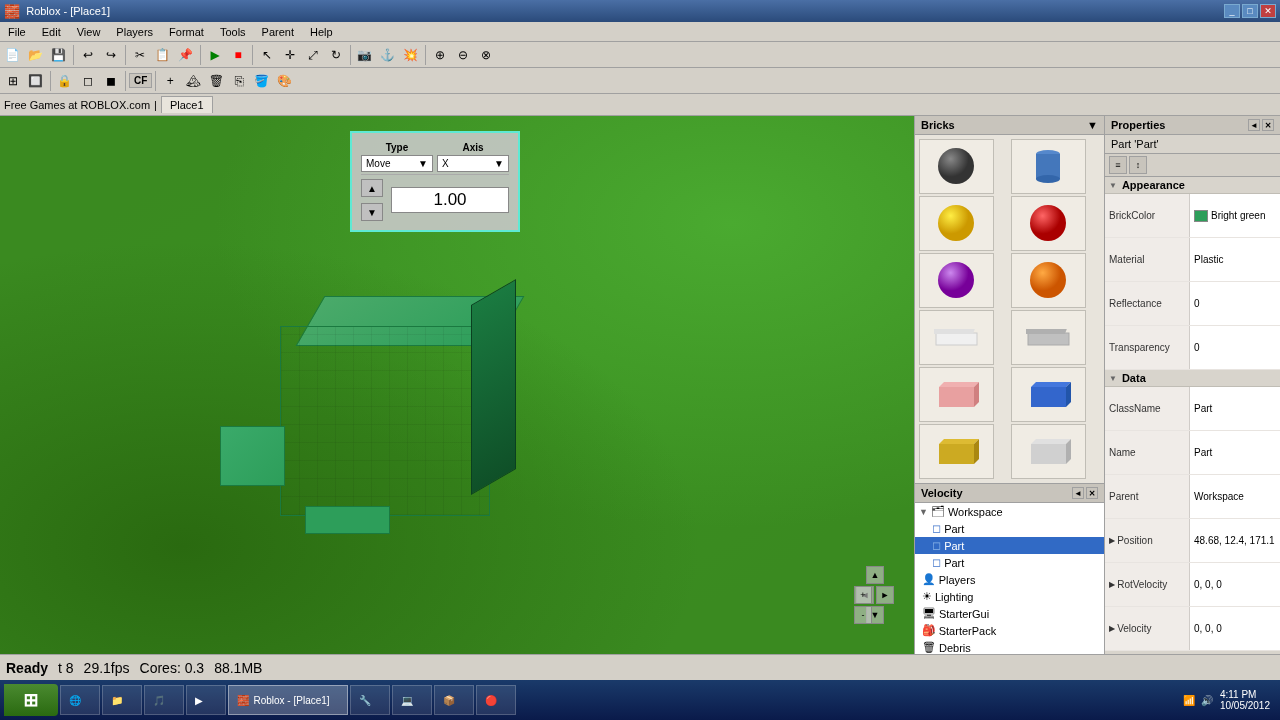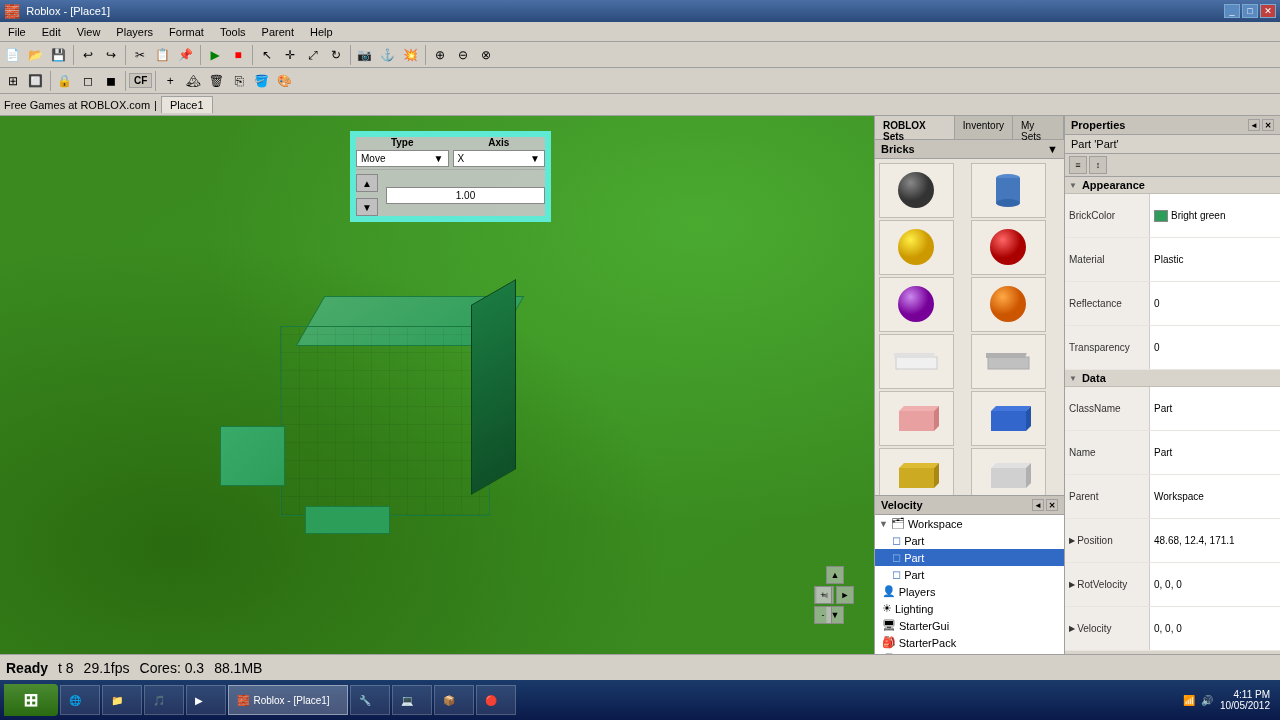--- a/index.html
+++ b/index.html
@@ -110,26 +110,26 @@
       top: 180px;
       left: 260px;
     }
 
     
     #tool-panel {
       position: absolute;
       top: 15px;
       left: 350px;
       background: rgba(200, 200, 200, 0.9);
-      border: 6px solid #5eead4;
-      padding: 0;
+      border: 2px solid #5eead4;
+      padding: 9px;
       display: grid;
       grid-template-columns: 1fr 1fr;
       gap: 2px;
-      width: 201px;
+      width: 170px;
     }
     .tool-dropdown {
       background: white;
       border: 1px solid #888;
       padding: 2px 4px;
       font-size: 10px;
       cursor: pointer;
       display: flex;
       align-items: center;
       justify-content: space-between;
@@ -139,21 +139,21 @@
       background: #c0c0c0;
       border: 1px solid #888;
       cursor: pointer;
       display: flex; align-items: center; justify-content: center;
       font-size: 10px;
     }
     .tool-value-input {
       background: white;
       border: 1px solid #888;
       padding: 2px 4px;
-      font-size: 10px;
+      font-size: 17px;
       width: 100%;
       text-align: center;
     }
     #tool-row1 {
       display: flex;
       gap: 4px;
       grid-column: span 2;
       padding-bottom: 2px;
       border-bottom: 1px solid #aaa;
       margin-bottom: 2px;
@@ -262,21 +262,21 @@
       display: flex;
       align-items: center;
       gap: 3px;
     }
     .explorer-item.selected { background: #316ac5; color: white; }
     .explorer-indent1 { padding-left: 14px; }
     .expand-icon { font-size: 9px; color: #666; }
 
     
     #properties-panel {
-      width: 216px;
+      width: 176px;
       border-left: 1px solid #a0a0a0;
       display: flex;
       flex-direction: column;
       background: #d4d0c8;
     }
     #properties-header {
       background: #c8c4bc;
       padding: 3px 6px;
       font-size: 11px;
       font-weight: bold;
@@ -636,25 +636,20 @@
         <div class="nav-arrow" style="width:18px;height:18px;">+</div>
         <div class="nav-arrow" style="width:18px;height:18px;">-</div>
       </div>
     </div>
 
     <div id="right-container">
 
       <div id="right-panels">
 
         <div id="bricks-panel">
-          <div id="bricks-tabs">
-            <div class="bricks-tab active">ROBLOX Sets</div>
-            <div class="bricks-tab">Inventory</div>
-            <div class="bricks-tab">My Sets</div>
-          </div>
           <div id="bricks-header">
             <span>Bricks</span>
             <span style="cursor:pointer;">▼</span>
           </div>
           <div id="bricks-grid">
 
             <div class="brick-item">
               <svg width="45" height="45" viewBox="0 0 45 45">
                 <defs>
                     <radialGradient id="g1" cx="35%" cy="30%">
@@ -971,18 +966,18 @@
   <div class="taskbar-item">
     <span>📦</span>
   </div>
   <div class="taskbar-item">
     <span>🔴</span>
   </div>
   <div class="taskbar-sep"></div>
   <div id="systray">
     <span>📶</span>
     <span>🔊</span>
-    <span style="text-align:right;">
+    <span style="text-align:left;">
       <div>4:11 PM</div>
       <div>10/05/2012</div>
     </span>
   </div>
 </div>
 
 </body></html>

